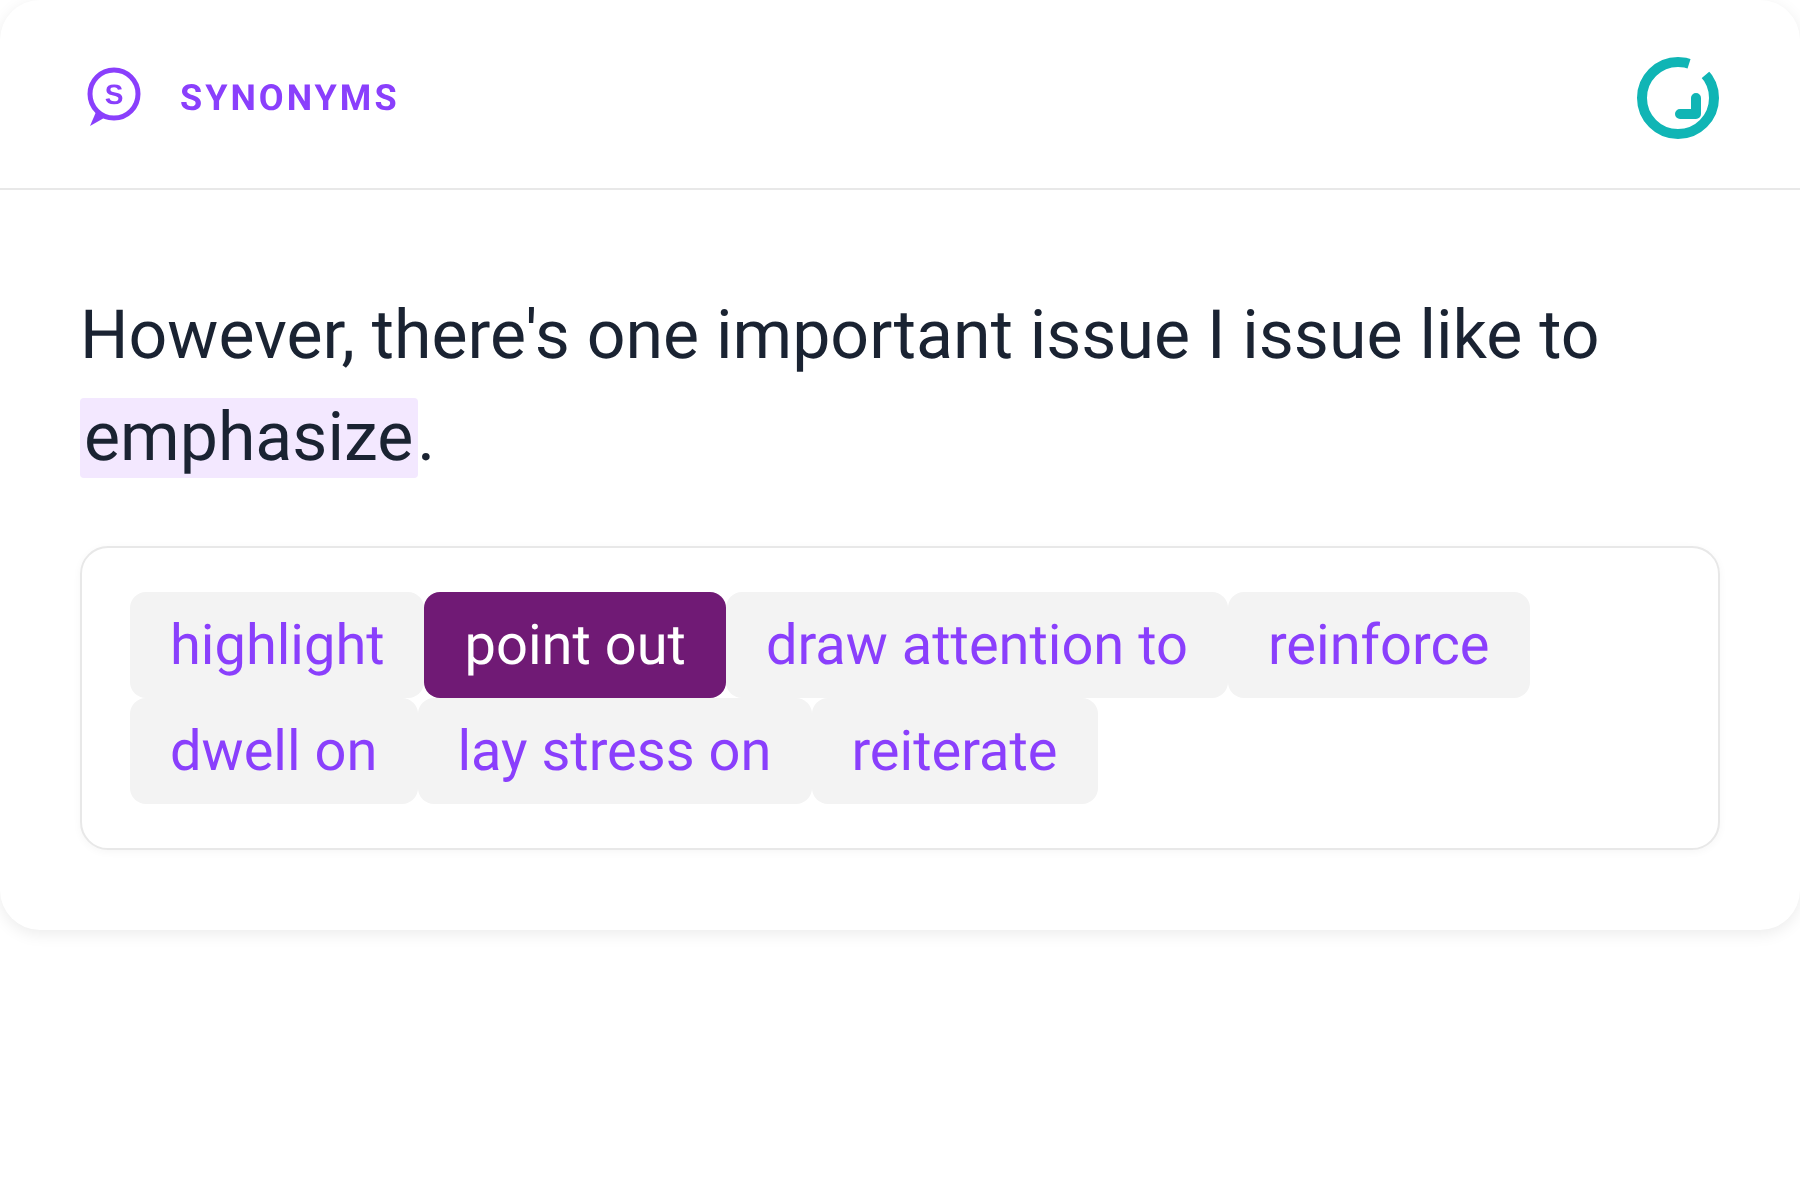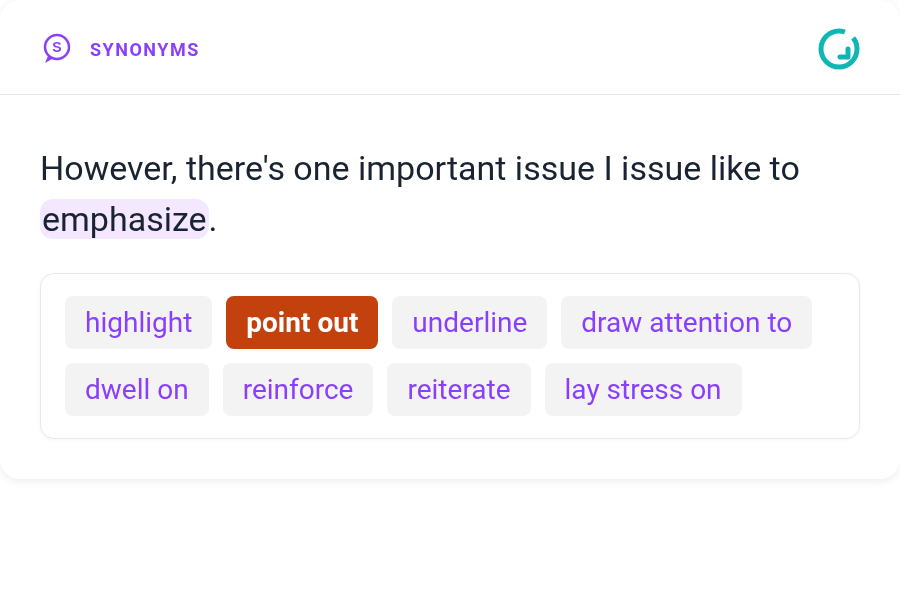--- a/index.html
+++ b/index.html
@@ -57,49 +57,48 @@
     .sentence {
       font-size: 34px;
       line-height: 1.5;
       color: #1a2332;
       font-weight: 400;
       margin-bottom: 28px;
     }
     .highlighted-word {
       background: #f3e8ff;
       padding: 0 2px;
-      border-radius: 13px;
+      border-radius: 2px;
     }
     .synonym-box {
       background: #ffffff;
       border: 1px solid #e8e8e8;
       border-radius: 14px;
       padding: 22px 24px;
       box-shadow: 0 1px 4px rgba(0,0,0,0.04);
     }
     .synonym-row {
       display: flex;
       flex-wrap: wrap;
-      gap: 14px;
+      gap: 0;
     }
     .synonym-chip {
       background: #f3f3f3;
       color: #8a3ffc;
       font-size: 28px;
       font-weight: 400;
       padding: 10px 20px;
       border-radius: 8px;
       cursor: pointer;
       border: none;
       font-family: inherit;
     }
     .synonym-chip.selected {
-      background: #c2410c;
+      background: #701a75;
       color: #ffffff;
-      font-weight: bold;
     }
   </style>
 </head>
 <body>
 
 <div class="card">
   <div class="header">
     <div class="header-left">
       <span class="synonym-icon">
         <svg width="34" height="34" viewBox="0 0 34 34">
@@ -121,22 +120,21 @@
 
   <div class="content">
     <p class="sentence">
       <span>However, there's one important issue I issue like to </span><span class="highlighted-word">emphasize</span><span>.</span>
     </p>
 
     <div class="synonym-box">
       <div class="synonym-row">
         <button class="synonym-chip">highlight</button>
         <button class="synonym-chip selected">point out</button>
-        <button class="synonym-chip">underline</button>
         <button class="synonym-chip">draw attention to</button>
+        <button class="synonym-chip">reinforce</button>
         <button class="synonym-chip">dwell on</button>
-        <button class="synonym-chip">reinforce</button>
+        <button class="synonym-chip">lay stress on</button>
         <button class="synonym-chip">reiterate</button>
-        <button class="synonym-chip">lay stress on</button>
       </div>
     </div>
   </div>
 </div>
 
 </body></html>

